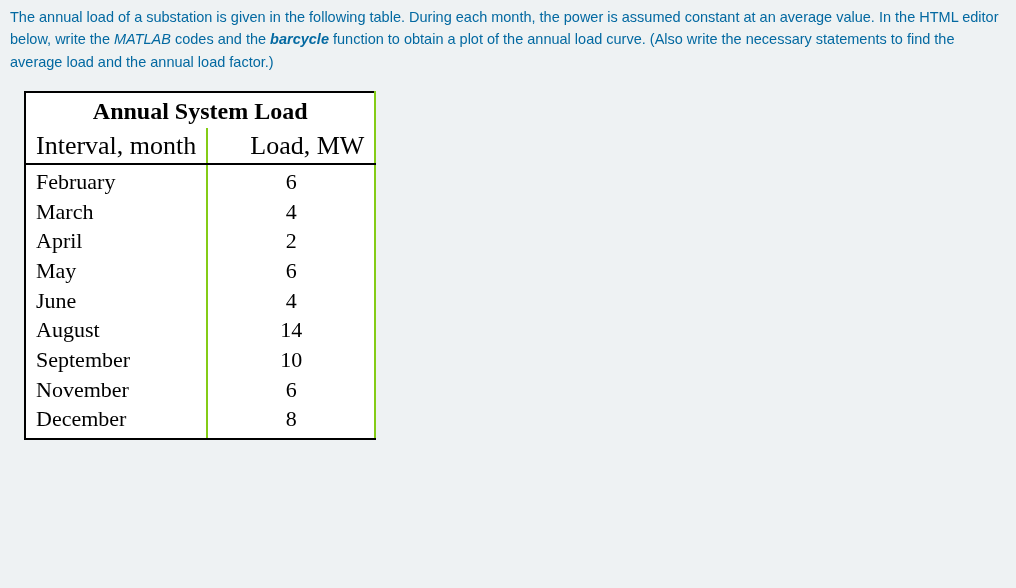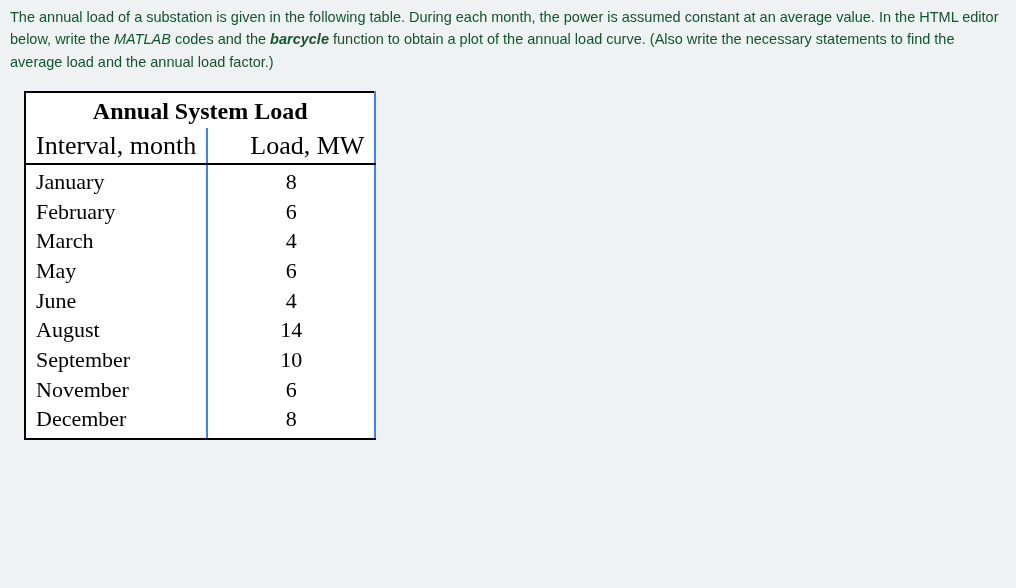--- a/index.html
+++ b/index.html
@@ -10,21 +10,21 @@
     body {
       font-family: "Segoe UI", Arial, sans-serif;
       background-color: #eef2f3;
       padding: 6px 10px;
       width: 1016px;
       height: 588px;
     }
     .question-text {
       font-size: 14.5px;
       line-height: 1.55;
-      color: #14532d;
+      color: #0369a1;
       margin-bottom: 18px;
     }
     .italic {
       font-style: italic;
     }
     .bolditalic {
       font-style: italic;
       font-weight: bold;
     }
     .table-wrapper {
@@ -32,21 +32,21 @@
     }
     table.load-table {
       border-collapse: collapse;
       background: #ffffff;
       font-family: "Times New Roman", Times, serif;
       color: #000;
     }
     table.load-table th,
     table.load-table td {
       border-left: 2px solid #000;
-      border-right: 2px solid #3b82f6;
+      border-right: 2px solid #84cc16;
       padding: 0 10px;
       font-size: 22px;
       line-height: 1.35;
       vertical-align: top;
     }
     table.load-table .title-row th {
       border-top: 2px solid #000;
       border-bottom: none;
       text-align: center;
       font-weight: bold;
@@ -96,30 +96,30 @@
       <tr class="title-row">
         <th colspan="2">Annual System Load</th>
       </tr>
       <tr class="header-row">
         <th class="col-month">Interval, month</th>
         <th class="col-load">Load, MW</th>
       </tr>
     </thead>
     <tbody>
       <tr>
-        <td class="col-month">January</td>
-        <td class="col-load">8</td>
-      </tr>
-      <tr>
         <td class="col-month">February</td>
         <td class="col-load">6</td>
       </tr>
       <tr>
         <td class="col-month">March</td>
         <td class="col-load">4</td>
+      </tr>
+      <tr>
+        <td class="col-month">April</td>
+        <td class="col-load">2</td>
       </tr>
       <tr>
         <td class="col-month">May</td>
         <td class="col-load">6</td>
       </tr>
       <tr>
         <td class="col-month">June</td>
         <td class="col-load">4</td>
       </tr>
       <tr>

